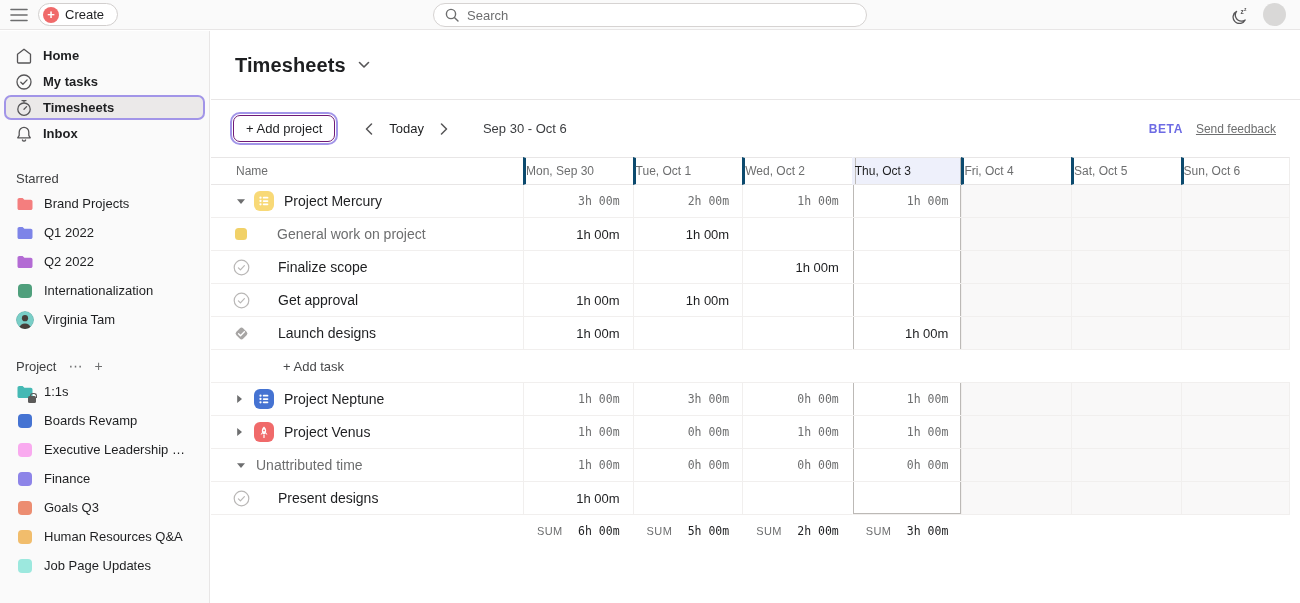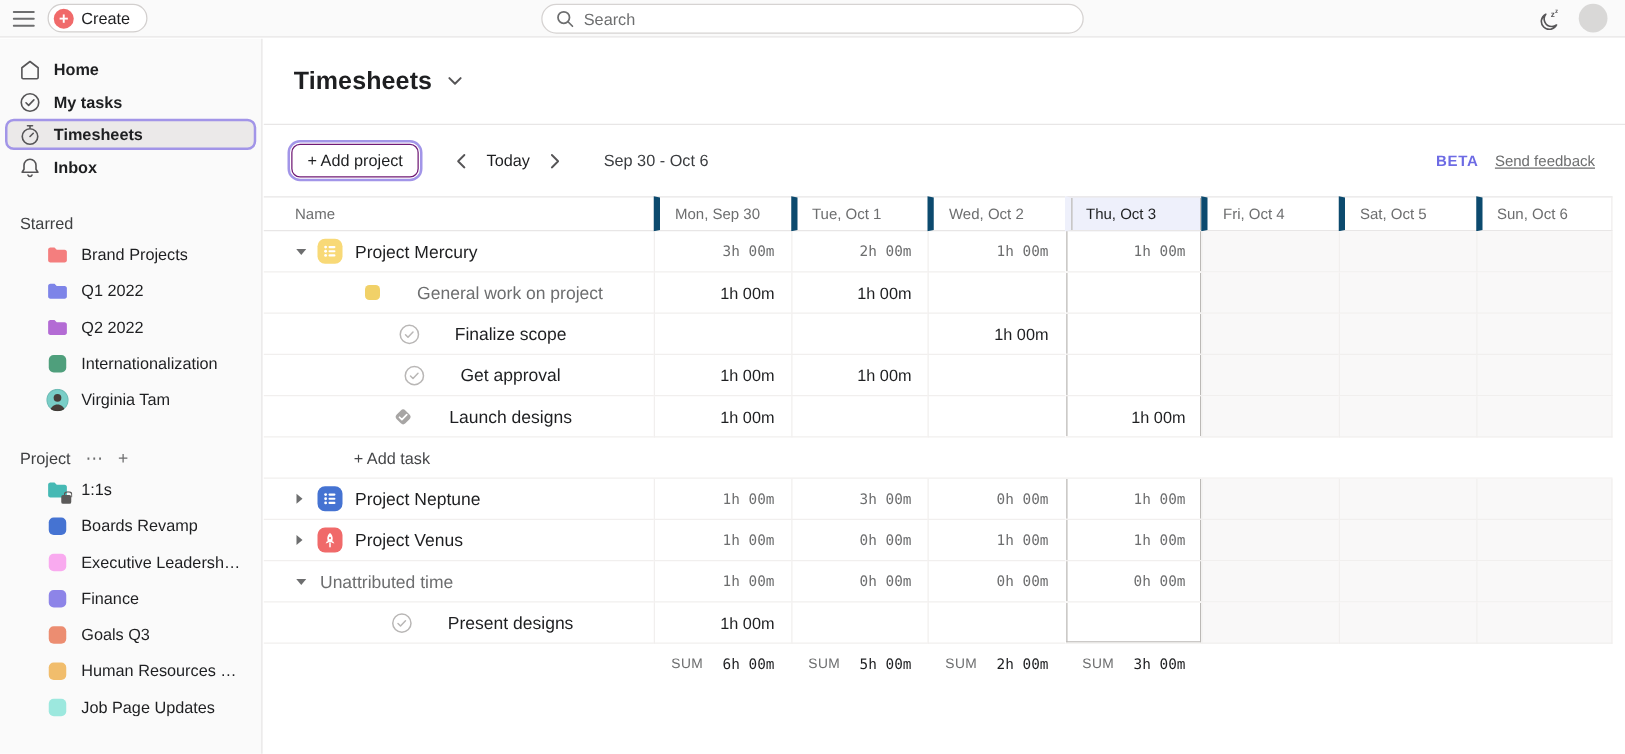--- a/index.html
+++ b/index.html
@@ -48,21 +48,21 @@
     display:flex; align-items:center; gap:10px; color:#1e1f21;
     border:2px solid transparent; cursor:pointer;font-weight:bold;
   }
   .nav-item.selected { background:#ebe9e9; border-color:#a295e8; }
   .nav-item .nav-ic { display:flex; width:18px; justify-content:center; }
   .section { margin-top:21px; }
   .section-title-row { display:flex; align-items:center; height:22px; padding:0 16px; }
   .section-title { color:#3f4042; font-weight:500; }
   .section-actions { display:flex; align-items:center; gap:12px; margin-left:12px; color:#6d6e6f; }
   .section-actions span { cursor:pointer; font-size:14px; line-height:10px; }
-  .side-item { height:29px; display:flex; align-items:center; gap:10px; padding:0 16px; cursor:pointer; color:#1e1f21;margin-left:21px; }
+  .side-item { height:29px; display:flex; align-items:center; gap:10px; padding:0 16px; cursor:pointer; color:#1e1f21; }
   .side-ic { width:18px; display:flex; justify-content:center; position:relative; flex:none; }
   .sq-ic { width:14px; height:14px; border-radius:4px; }
   .lock-badge {
     position:absolute; right:-2px; bottom:-3px; width:8px; height:7px;
     background:#5b5a59; border-radius:1.5px;
   }
   .lock-badge:before {
     content:""; position:absolute; left:1.5px; top:-3px; width:5px; height:4px;
     border:1.3px solid #5b5a59; border-bottom:none; border-radius:3px 3px 0 0;
   }
@@ -88,33 +88,33 @@
   .beta-badge { color:#6d6be4; font-weight:700; font-size:12px; letter-spacing:.6px; }
   .feedback-link { color:#6d6e6f; font-size:12px; text-decoration:underline; cursor:pointer; }
 
   
   .grid { display:grid; grid-template-columns:312px repeat(7, 109.6px); width:1035px; }
   .h-cell {
     height:28px; display:flex; align-items:center; font-size:12px; color:#6d6e6f;
     border-top:1px solid #e8e6e6; border-bottom:1px solid #e8e6e6;
   }
   .h-name { padding-left:25px; }
-  .h-day { padding-left:12px; border-left:5px solid #0c4a6e; }
+  .h-day { border-left:3px solid #0c4a6e; }
   .h-day.todaycol {
     background:#eef0fb; color:#1e1f21; border-left-color:transparent;
     box-shadow:inset 1px 0 0 #bcb9b6, inset -1px 0 0 #bcb9b6;
   }
   .h-day.endcol { border-right:1px solid #efedec; }
 
   .r-cell { height:33px; display:flex; align-items:center; border-bottom:1px solid #f1efee; }
   .name-cell { padding-left:25px; gap:8px; }
   .name-cell .caret { width:10px; display:flex; flex:none; cursor:pointer; }
   .proj-icon { width:20px; height:20px; border-radius:6px; display:flex; align-items:center; justify-content:center; flex:none; }
   .row-name { font-size:14px; font-weight:500; margin-left:2px; cursor:pointer; white-space:nowrap; }
-  .task-cell { padding-left:38px; gap:28px;justify-content:center; }
+  .task-cell { padding-left:22px; gap:28px; }
   .task-name { font-size:14px; font-weight:400; cursor:pointer; white-space:nowrap; }
   .muted { color:#6d6e6f; }
   .small-sq { width:12px; height:12px; border-radius:3.5px; flex:none; margin:0 2px; }
   .day-cell { justify-content:flex-end; padding-right:13px; font-size:13px; color:#1e1f21; border-left:1px solid #f1efee; cursor:pointer; }
   .day-cell.mono { font-family:"DejaVu Sans Mono", monospace; font-size:11.5px; color:#6d6e6f; }
   .day-cell.future { background:#f9f8f8; }
   .day-cell.endcol { border-right:1px solid #f1efee; }
   .day-cell.todaycol { border-left-color:transparent; box-shadow:inset 1px 0 0 #bcb9b6, inset -1px 0 0 #bcb9b6; }
   .day-cell.todaycol.rowlast { box-shadow:inset 1px 0 0 #bcb9b6, inset -1px 0 0 #bcb9b6, inset 0 -1px 0 #bcb9b6; }
   .add-row {

